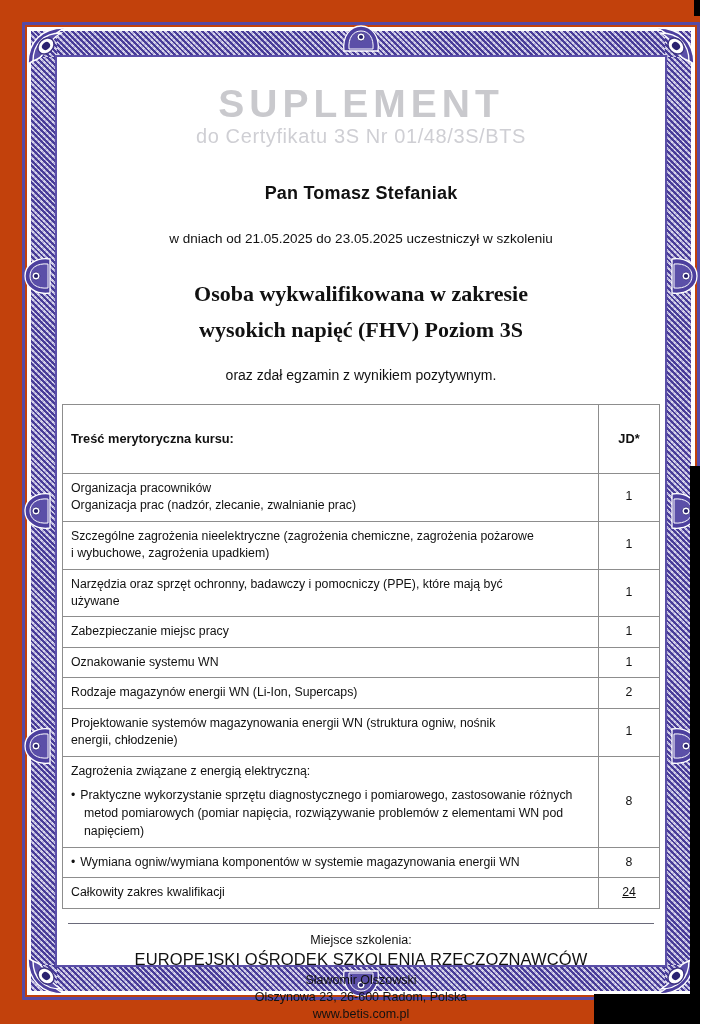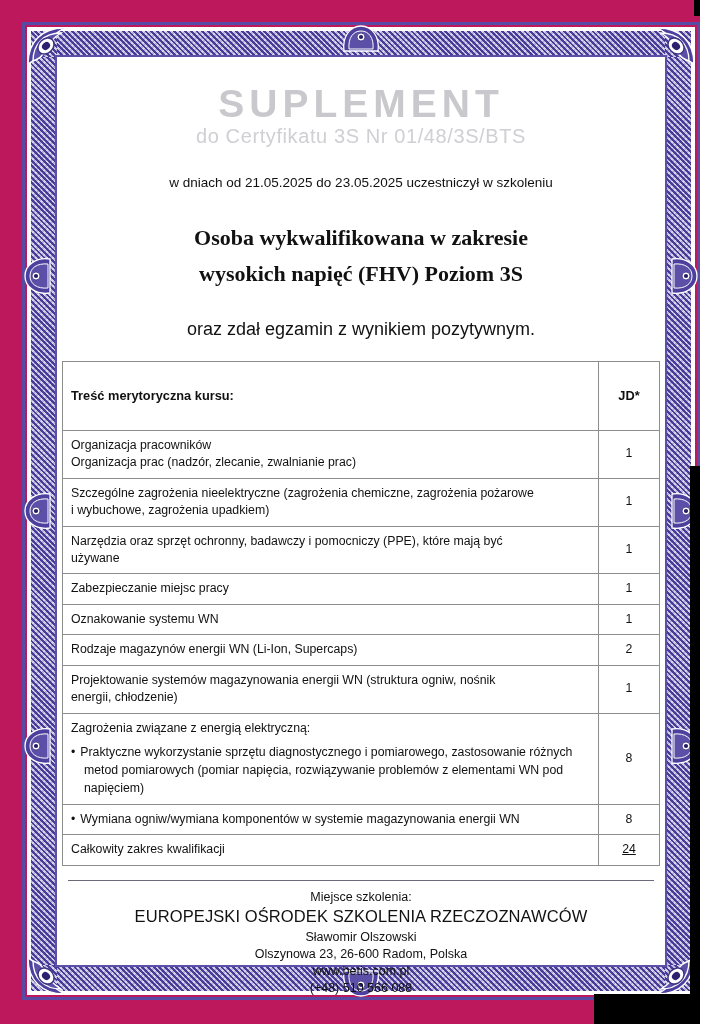--- a/index.html
+++ b/index.html
@@ -5,21 +5,21 @@
 <style>
   html, body {
     margin: 0;
     padding: 0;
     background: #ffffff;
   }
   .page {
     position: relative;
     width: 700px;
     height: 1024px;
-    background: #be185d;
+    background: #c2410c;
     overflow: hidden;
     font-family: "Liberation Sans", sans-serif;
     color: #111111;
   }
 
   
   .border-frame {
     position: absolute;
     left: 22px;
     top: 22px;
@@ -142,22 +142,22 @@
   .course-title {
     text-align: center;
     font-size: 22px;
     font-weight: 700;
     margin-top: 30px;
     line-height: 1.65;
     font-family: Liberation Serif, serif;
   }
   .exam-line {
     text-align: center;
-    font-size: 18px;
-    margin-top: 26px;
+    font-size: 14px;
+    margin-top: 18px;
   }
 
   
   table.course-table {
     width: 100%;
     border-collapse: collapse;
     margin-top: 21px;
     font-size: 12.3px;
     table-layout: fixed;
   }
@@ -325,20 +325,21 @@
     </svg>
   </div>
 
   <div class="content">
 
     <div class="title-block">
       <div class="doc-title">SUPLEMENT</div>
       <div class="doc-subtitle">do Certyfikatu 3S Nr 01/48/3S/BTS</div>
     </div>
 
+    <div class="recipient">Pan Tomasz Stefaniak</div>
     <div class="dates">w dniach od 21.05.2025 do 23.05.2025 uczestniczył w szkoleniu</div>
 
     <div class="course-title">
       <div>Osoba wykwalifikowana w zakresie</div>
       <div>wysokich napięć (FHV) Poziom 3S</div>
     </div>
 
     <div class="exam-line">oraz zdał egzamin z wynikiem pozytywnym.</div>
 
     <table class="course-table">

